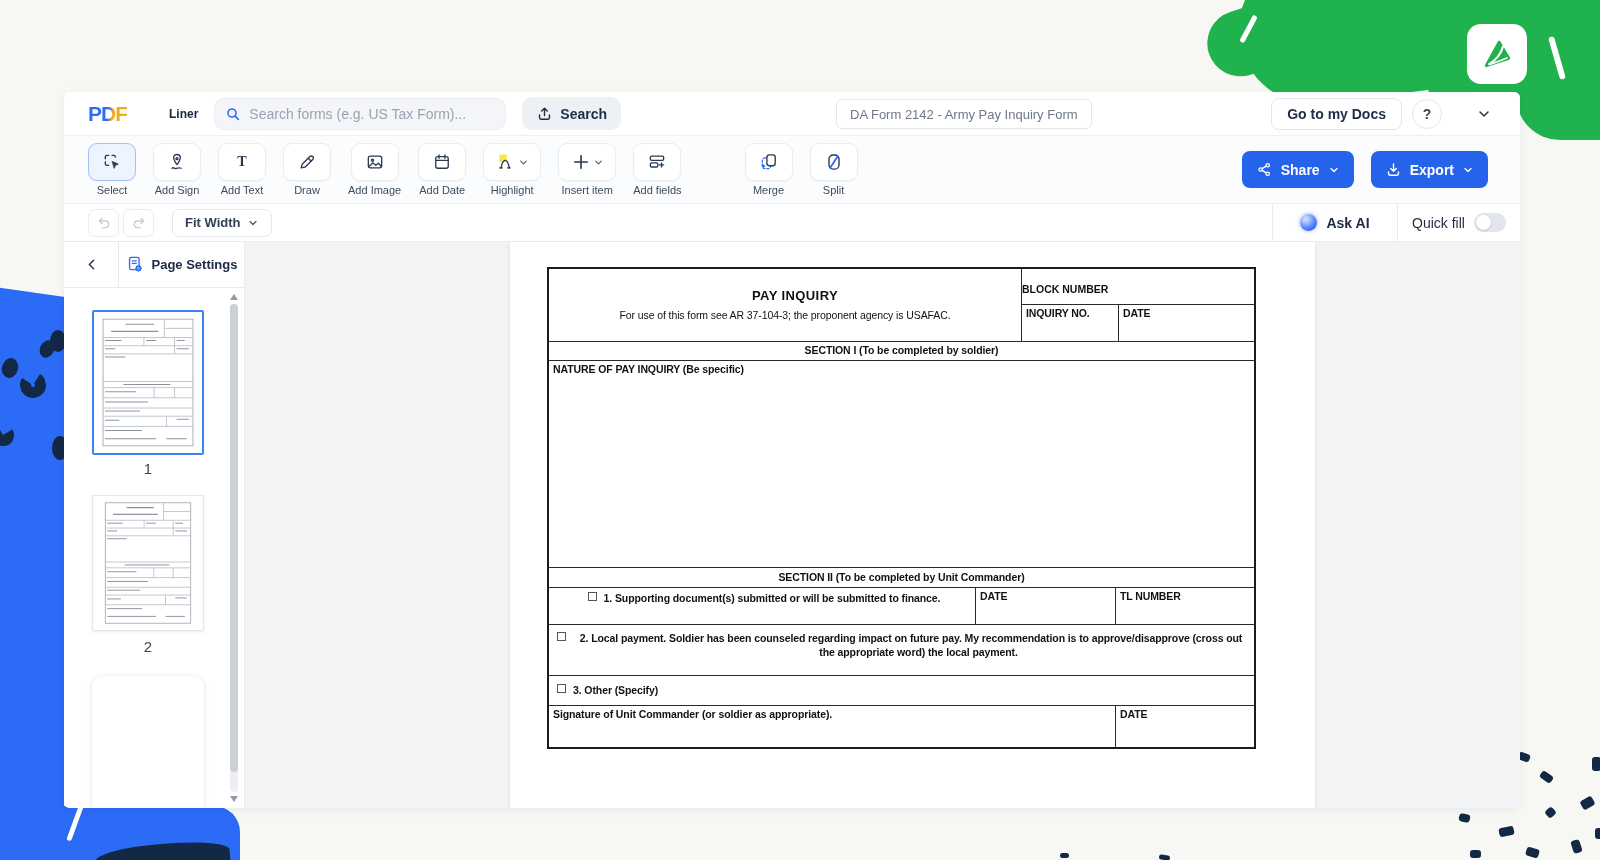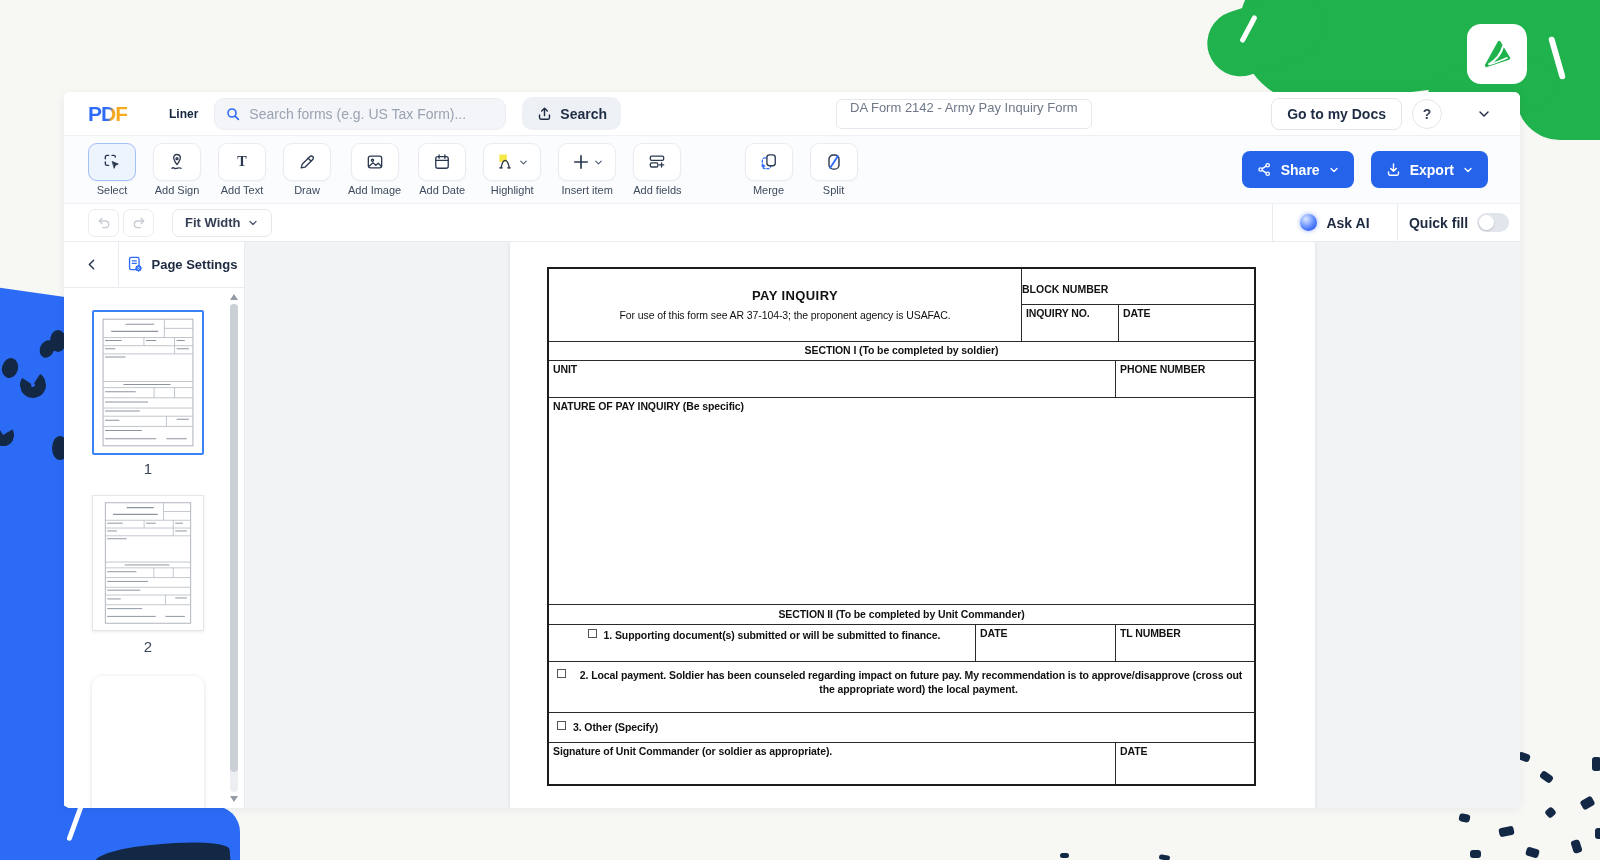--- a/index.html
+++ b/index.html
@@ -22,21 +22,21 @@
 
   
   .hdr { position:relative; height:44px; flex:0 0 44px; display:flex; align-items:center; padding:0 16px 0 24px; border-bottom:1px solid #eef0f3; background:#fff; }
   .logo { display:flex; align-items:center; cursor:pointer;gap:40px; }
   .logo .l-pdf { font-size:21px; font-weight:800; letter-spacing:-1px; background:linear-gradient(100deg,#2e6bf8 52%,#f7a81b 62%); -webkit-background-clip:text; background-clip:text; color:transparent; }
   .logo .l-liner { font-size:12px; font-weight:800; color:#15263f; margin-left:2px; }
   .search { margin-left:16px; width:292px; height:32px; background:#f3f5f8; border:1px solid #e9edf2; border-radius:10px; display:flex; align-items:center; padding:15px 10px; }
   .search input { border:0; outline:0; background:transparent; font-size:14px; color:#3a4556; width:100%; margin-left:8px; font-family:"Liberation Sans",sans-serif; }
   .search input::placeholder { color:#9aa3b2; }
   .upload-btn { margin-left:16px; height:33px; padding:0 14px; background:#edf0f4; border-radius:10px; display:flex; align-items:center; gap:7px; font-size:14px; font-weight:700; color:#1f2c45; cursor:pointer; }
-  .doc-chip { position:absolute; left:772px; top:7px; height:30px; padding:0 13px; border:1px solid #e4e7ec; border-radius:6px; display:flex; align-items:flex-start; font-size:13px; color:#6e7888; background:#fff; }
+  .doc-chip { position:absolute; left:772px; top:7px; height:30px; padding:0 13px; border:1px solid #e4e7ec; border-radius:6px; display:flex; align-items:center; font-size:13px; color:#6e7888; background:#fff; }
   .hdr-right { margin-left:auto; display:flex; align-items:center; }
   .docs-btn { height:32px; padding:0 15px; border:1px solid #e2e6eb; border-radius:8px; display:flex; align-items:center; font-size:14px; font-weight:700; color:#1f2c45; background:#fff; cursor:pointer; }
   .help-btn { margin-left:10px; width:30px; height:30px; border:1px solid #e2e6eb; border-radius:50%; display:flex; align-items:center; justify-content:center; font-size:14px; font-weight:700; color:#394456; cursor:pointer; }
   .acct-chev { margin-left:34px; margin-right:12px; cursor:pointer; display:flex; }
 
   
   .tbar { height:68px; flex:0 0 68px; display:flex; align-items:center; padding:0 24px; background:#fbfcfd; border-bottom:1px solid #eef0f3; }
   .tool { display:flex; flex-direction:column; align-items:center; gap:3px; margin-right:17px; cursor:pointer; }
   .tool-box { width:48px; height:38px; background:#fff; border:1px solid #e9ecf1; border-radius:9px; display:flex; align-items:center; justify-content:center; box-shadow:0 1px 2px rgba(16,24,40,.04); }
   .tool-box.wide { width:58px; gap:2px; }
@@ -47,21 +47,21 @@
   .blue-btn { height:37px; padding:0 14px; background:#2563eb; border-radius:8px; display:flex; align-items:center; gap:8px; color:#fff; font-size:14px; font-weight:700; cursor:pointer; }
 
   
   .sbar { height:38px; flex:0 0 38px; display:flex; align-items:center; padding:0 0 0 24px; background:#fff; border-bottom:1px solid #e8ebef; position:relative; }
   .ur-btn { width:31px; height:28px; border:1px solid #e9ecf0; border-radius:7px; display:flex; align-items:center; justify-content:center; background:#fff; cursor:pointer; }
   .ur-btn + .ur-btn { margin-left:4px; }
   .fitw { margin-left:18px; height:28px; border:1px solid #e4e8ed; border-radius:7px; padding:0 12px; display:flex; align-items:center; gap:7px; font-size:13px; font-weight:700; color:#333f55; background:#fff; cursor:pointer; }
   .sbar-right { position:absolute; right:0; top:0; height:100%; display:flex; }
   .askai { width:125px; border-left:1px solid #e8ebef; display:flex; align-items:center; justify-content:center; gap:9px; font-size:14px; font-weight:700; color:#1e2a42; cursor:pointer; }
   .orb { width:17px; height:17px; border-radius:50%; background:radial-gradient(circle at 35% 30%, #dde8ff, #6f97ff 45%, #2b5cf0 80%); box-shadow:0 0 4px rgba(59,106,255,.55); }
-  .quickfill { width:123px; border-left:1px solid #e8ebef; display:flex; align-items:center; justify-content:center; gap:9px; font-size:14px; font-weight:700; color:#1e2a42; }
+  .quickfill { width:123px; border-left:1px solid #e8ebef; display:flex; align-items:center; justify-content:center; gap:9px; font-size:14px; font-weight:400; color:#1e2a42; }
   .toggle { width:32px; height:19px; background:#e2e6ec; border-radius:10px; position:relative; cursor:pointer; }
   .toggle .knob { position:absolute; left:2px; top:2px; width:15px; height:15px; background:#fff; border-radius:50%; box-shadow:0 1px 2px rgba(0,0,0,.18); }
 
   
   .content { flex:1; display:flex; min-height:0; }
   .side { width:181px; flex:0 0 181px; background:#fff; border-right:1px solid #e8ebef; display:flex; flex-direction:column; }
   .side-hdr { height:46px; flex:0 0 46px; border-bottom:1px solid #e8ebef; display:flex; align-items:center; }
   .collapse { width:54px; display:flex; align-items:center; justify-content:center; cursor:pointer; }
   .ps-tab { flex:1; height:100%; border-left:1px solid #e8ebef; display:flex; align-items:center; justify-content:center; gap:7px; font-size:13px; font-weight:700; color:#202c44; cursor:pointer; }
   .thumbs { position:relative; flex:1; overflow:hidden; }
@@ -449,24 +449,20 @@
                 <div class="fcell" style="flex:1;">DATE</div>
               </div>
             </div>
           </div>
 
           <div class="frow" style="height:19px;">
               <div class="fcell fsec" style="flex:1;padding-top:2px;">SECTION I (To be completed by soldier)</div>
             </div>
 
 
-          <div class="frow" style="height:37px;">
-            <div class="fcell" style="flex:0 0 566px;">UNIT</div>
-            <div class="fcell" style="flex:1;">PHONE NUMBER</div>
-          </div>
 
           <div class="frow" style="height:207px;">
             <div class="fcell" style="flex:1;">NATURE OF PAY INQUIRY (Be specific)</div>
           </div>
 
           <div class="frow" style="height:20px;">
               <div class="fcell fsec" style="flex:1;">SECTION II (To be completed by Unit Commander)</div>
             </div>
 
           <div class="frow" style="height:37px;">

